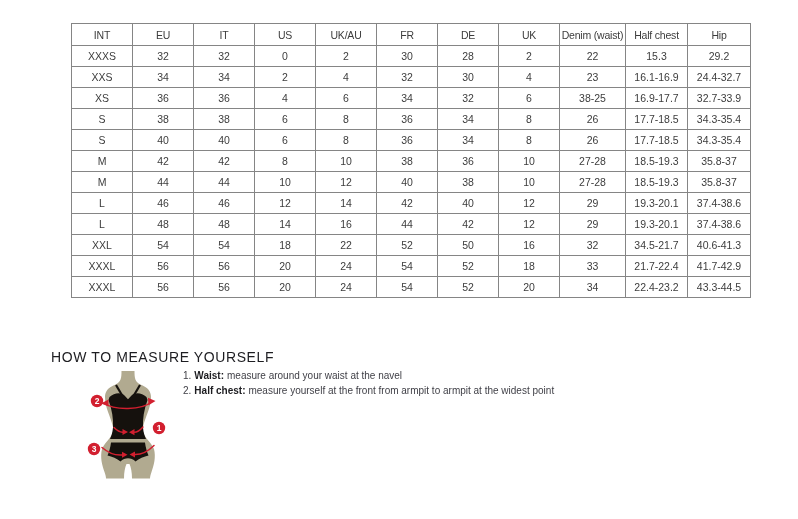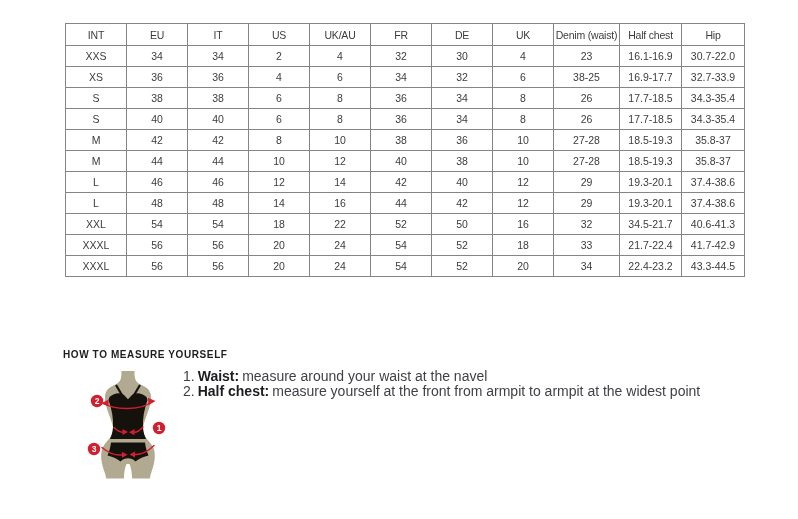--- a/index.html
+++ b/index.html
@@ -21,21 +21,21 @@
     position: relative;
     width: 798px;
     height: 519px;
     background: var(--page-bg);
     overflow: hidden;
   }
 
   
   table.size-chart {
     position: absolute;
-    left: 65px;
+    left: 71px;
     top: 23px;
     width: 679px;
     border-collapse: collapse;
     table-layout: fixed;
   }
   table.size-chart th,
   table.size-chart td {
     border: 1px solid var(--table-border);
     text-align: center;
     vertical-align: middle;
@@ -45,24 +45,24 @@
     white-space: nowrap;
     overflow: hidden;
     padding: 0 1px;
   }
   table.size-chart th { height: 22px; letter-spacing: -0.2px; }
   table.size-chart td { height: 21px; }
 
   
   .measure-title {
     position: absolute;
-    left: 63px;
+    left: 51px;
     top: 349px;
-    font-size: 10px;
-    font-weight: 700;
+    font-size: 14px;
+    font-weight: 400;
     letter-spacing: 0.6px;
     color: var(--heading-text);
   }
   .figure-wrap {
     position: absolute;
     left: 80px;
     top: 369px;
     width: 96px;
     height: 112px;
   }
@@ -79,21 +79,21 @@
     font-weight: 700;
     text-anchor: middle;
   }
   ol.measure-steps {
     position: absolute;
     left: 183px;
     top: 369px;
     list-style: none;
   }
   ol.measure-steps li {
-    font-size: 14px;
+    font-size: 10px;
     line-height: 14.5px;
     color: #3f3f46;
     white-space: nowrap;
   }
   ol.measure-steps .step-num { margin-right: 3px; }
   ol.measure-steps b {
     color: var(--heading-text);
     font-weight: 700;
     margin-right: 3px;
   }
@@ -127,31 +127,44 @@
           <th>FR</th>
           <th>DE</th>
           <th>UK</th>
           <th>Denim (waist)</th>
           <th>Half chest</th>
           <th>Hip</th>
         </tr>
     </thead>
     <tbody>
         <tr>
+          <td>XXXS</td>
+          <td>32</td>
+          <td>32</td>
+          <td>0</td>
+          <td>2</td>
+          <td>30</td>
+          <td>28</td>
+          <td>2</td>
+          <td>22</td>
+          <td>15.3</td>
+          <td>29.2</td>
+        </tr>
+        <tr>
           <td>XXS</td>
           <td>34</td>
           <td>34</td>
           <td>2</td>
           <td>4</td>
           <td>32</td>
           <td>30</td>
           <td>4</td>
           <td>23</td>
           <td>16.1-16.9</td>
-          <td>30.7-22.0</td>
+          <td>24.4-32.7</td>
         </tr>
         <tr>
           <td>XS</td>
           <td>36</td>
           <td>36</td>
           <td>4</td>
           <td>6</td>
           <td>34</td>
           <td>32</td>
           <td>6</td>

